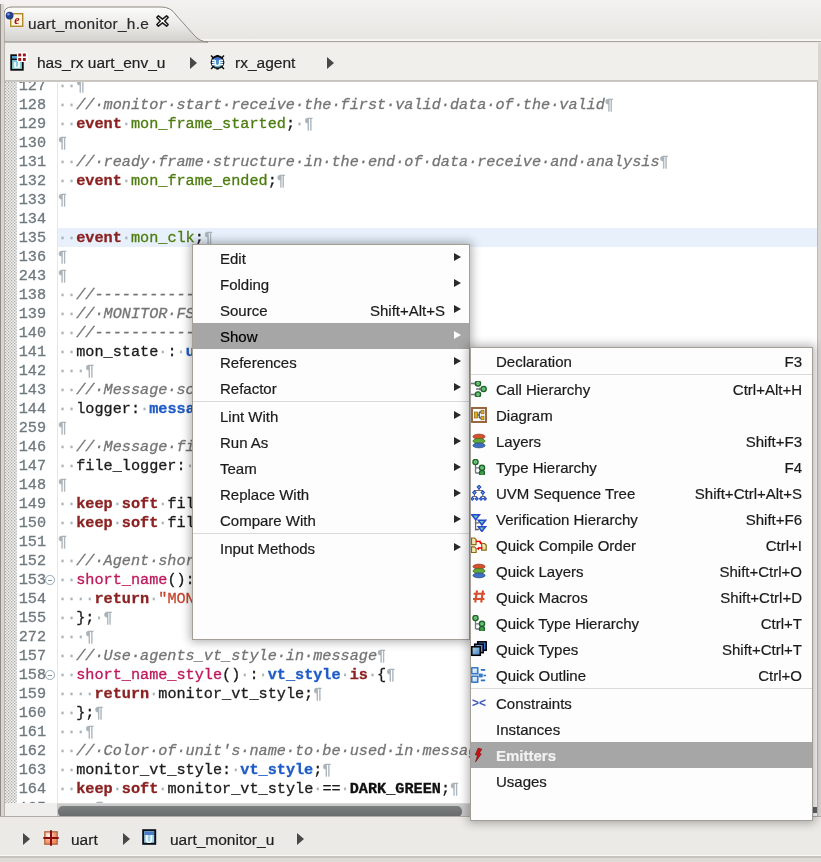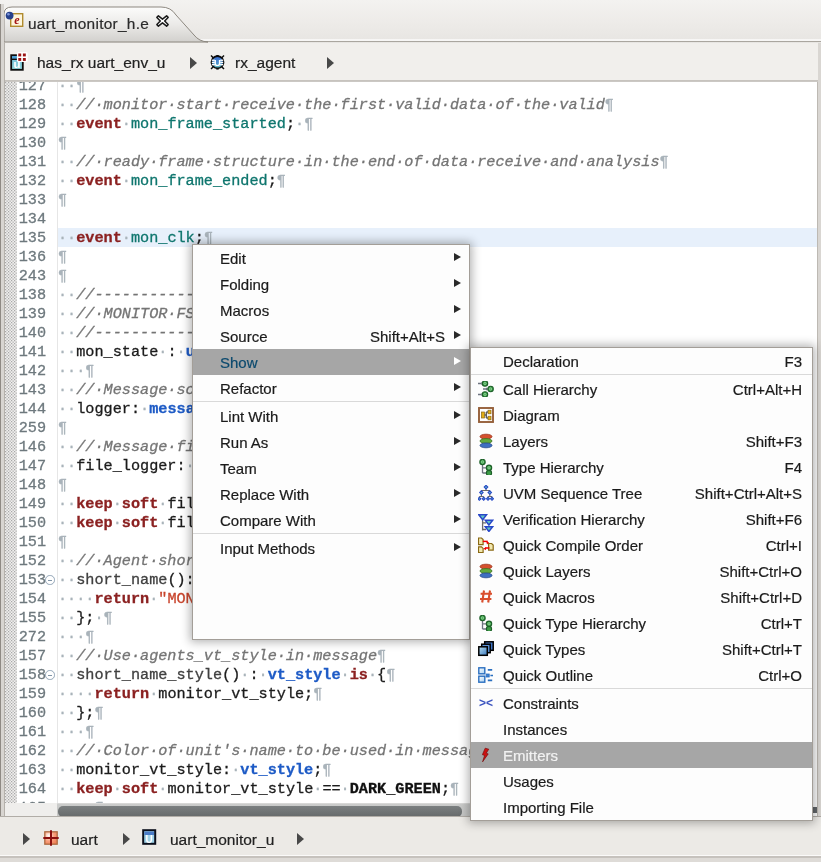--- a/index.html
+++ b/index.html
@@ -16,23 +16,23 @@
 
 #editor{left:5px;top:82px;width:812px;height:738px;background:#fff;overflow:hidden;}
 #edtop{left:0px;top:81px;width:821px;height:1px;background:#cbc8c4;}
 #ruler{position:absolute;left:0;top:0;width:12px;height:738px;background:#f4f4f4;}
 #gutsep{position:absolute;left:52px;top:0;width:1px;height:738px;background:#e6e6e6;}
 #hiline{position:absolute;left:53px;top:146px;width:759px;height:19px;background:#e7f0fb;}
 .ln{position:absolute;left:12px;width:29px;text-align:right;font-family:"Liberation Mono",monospace;font-size:15.2px;line-height:19px;color:#6e797e;-webkit-text-stroke:0.3px currentColor;}
 .cl{position:absolute;left:53px;font-family:"Liberation Mono",monospace;font-size:15.2px;line-height:19px;white-space:pre;color:#1c1c1c;-webkit-text-stroke:0.3px currentColor;}
 .cm{color:#757575;font-style:italic;}
 .kw{color:#8b2121;font-weight:bold;}
-.ev{color:#0f766e;}
+.ev{color:#4d7c0f;}
 .ty{color:#1e5bc6;font-weight:bold;}
-.mt{color:#404040;}
+.mt{color:#be185d;}
 .st{color:#c8442c;}
 .ws{color:#a9b3ba;}
 .bb{font-weight:bold;color:#111;}
 .fold{position:absolute;left:40px;width:9.5px;height:9.5px;border:1px solid #93a6b8;border-radius:50%;background:#fff;box-sizing:border-box;}
 .fold:after{content:"";position:absolute;left:1.5px;right:1.5px;top:3.5px;height:1px;background:#8296a8;}
 
 #sbcorner{left:5px;top:803px;width:52px;height:14px;background:#efeeec;}
 #hsbtrack{left:57px;top:803px;width:756px;height:15px;background:linear-gradient(#d8d8d7 0,#d8d8d7 1px,#cbcccb 1px,#c9cac9 3px,#c6c7c6 12px,#bfc0bf 15px);}
 #hsb{left:58px;top:806px;width:404px;height:10.5px;background:linear-gradient(#7b7f80,#666a6b);border-radius:5px;}
 #hsbend{left:813px;top:807px;width:7px;height:6px;background:#63676b;}
@@ -53,25 +53,25 @@
 .mi .lab{white-space:pre;}
 .mi .sc{margin-left:auto;}
 .mi .sub{position:absolute;right:8px;top:8px;width:0;height:0;border-left:7px solid #2a2a2a;border-top:4.5px solid transparent;border-bottom:4.5px solid transparent;}
 .mi.hl{background:#a6a6a6;color:#fff;}
 .mi.hl .sub{border-left-color:#fff;}
 .msep{height:2px;background:linear-gradient(#d9d9d9 0 1px,#fdfdfd 1px);}
 #menu1{left:192px;top:244px;width:278px;height:396px;}
 #menu1 .mi{padding-left:27px;}
 #menu1 .sc{padding-right:24px;}
 #menu2{left:470px;top:347px;width:343px;height:474px;}
-#menu2 .mi{padding-left:7px;align-items:center;}
+#menu2 .mi{align-items:center;}
 #menu2 .sc{padding-right:10px;}
 #menu2 .ic{width:16px;height:16px;margin-right:9px;flex:0 0 16px;}
-#menu2 .mi.hl .lab{color:#f2f2f2;}
-#menu1 .mi.hl .lab{color:#0c4a6e;}
+#menu2 .mi.hl .lab{color:#f2f2f2;font-weight:bold;}
+#menu1 .mi.hl .lab{color:#000000;}
 </style></head>
 <body>
 <div id="root">
 
 <div class="abs" id="tabstrip">
 <div class="bline2"></div>
       <div class="bline"></div>
 <svg width="821" height="43" style="position:absolute;left:0;top:0">
  <defs>
   <linearGradient id="tabg" x1="0" y1="0" x2="0" y2="1">
@@ -282,30 +282,30 @@
 <div class="menu" id="menu1">
  <div class="mi">
         <span class="lab">Edit</span>
         <span class="sub"></span>
       </div>
  <div class="mi">
         <span class="lab">Folding</span>
         <span class="sub"></span>
       </div>
  <div class="mi">
-        <span class="lab">Macros</span>
-        <span class="sub"></span>
-      </div>
- <div class="mi">
         <span class="lab">Source</span>
         <span class="sc">Shift+Alt+S</span>
         <span class="sub"></span>
       </div>
  <div class="mi hl">
         <span class="lab">Show</span>
+        <span class="sub"></span>
+      </div>
+ <div class="mi">
+        <span class="lab">References</span>
         <span class="sub"></span>
       </div>
  <div class="mi">
         <span class="lab">Refactor</span>
         <span class="sub"></span>
       </div>
  <div class="msep"></div>
  <div class="mi">
         <span class="lab">Lint With</span>
         <span class="sub"></span>
@@ -505,18 +505,14 @@
 <div class="mi hl">
         <span class="ic"><svg width="16" height="16" viewBox="0 0 16 16">
 <path d="M7.2,1.2 L10.8,2.2 L8.2,6.2 L10.2,6.9 L4.6,14.8 L6.6,8.4 L4.4,7.7 Z" fill="#cc1111" stroke="#7a0c0c" stroke-width="0.7"></path>
 </svg></span>
         <span class="lab">Emitters</span>
       </div>
 <div class="mi">
         <span class="ic"></span>
         <span class="lab">Usages</span>
       </div>
-<div class="mi">
-        <span class="ic"></span>
-        <span class="lab">Importing File</span>
-      </div>
 </div>
 </div>
 
 </body></html>

